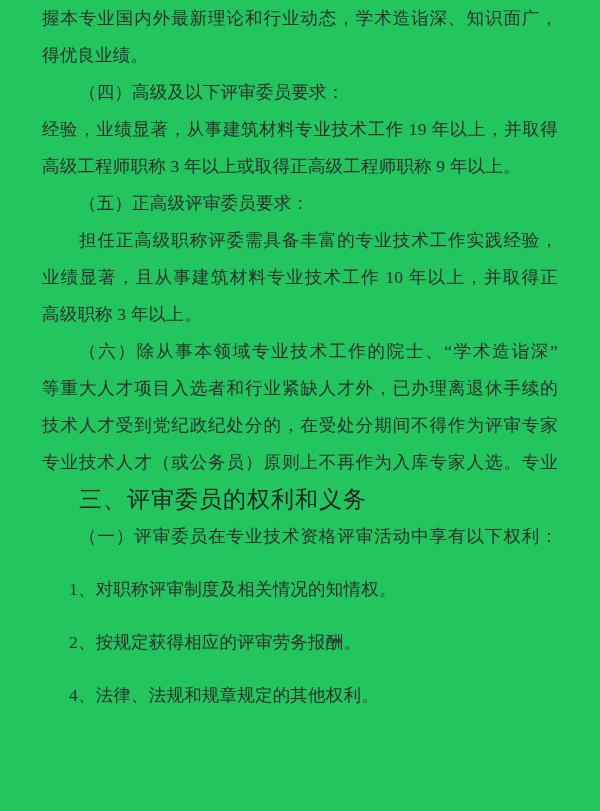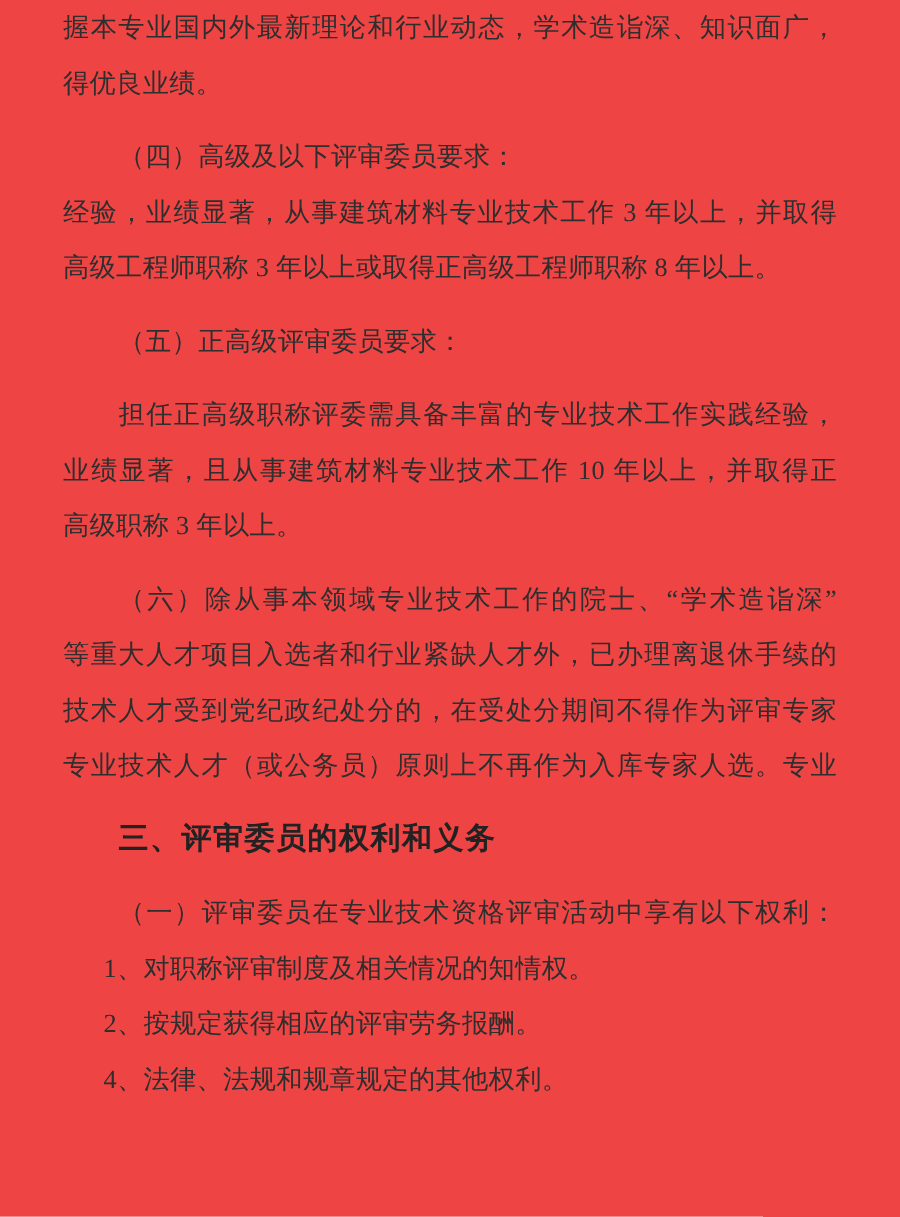--- a/index.html
+++ b/index.html
@@ -8,21 +8,21 @@
     width: 600px;
     height: 811px;
     overflow: hidden;
     background: #fdfdfc;
   }
   .page {
     position: absolute;
     top: 0; left: 0;
     width: 600px;
     height: 811px;
-    background: #ef4444;
+    background: #22c55e;
     overflow: hidden;
     font-family: "Liberation Serif", "DejaVu Serif", serif;
     color: #2e2e2e;
   }
   .text-block {
     position: absolute;
     left: 42px;
     top: 0;
     width: 516px;
   }
@@ -32,40 +32,40 @@
     font-size: 17.5px;
     white-space: pre;
     letter-spacing: 0.2px;
     text-rendering: optimizeLegibility;
   }
   .just {
     white-space: normal;
     text-align: justify;
     text-align-last: justify;
   }
-  .indent   { text-indent: 37px; margin-top: 12px; }
-  .indent-num { text-indent: 27px; }
+  .indent   { text-indent: 37px; }
+  .indent-num { text-indent: 27px; margin-top: 16px; }
   .heading {
-    font-weight: 700;
-    font-size: 20px;
+    font-weight: 400;
+    font-size: 23px;
     color: #222;
     font-family: "Liberation Sans", "DejaVu Sans", sans-serif;
     letter-spacing: 1px;
   }
 </style>
 </head>
 <body>
 
 <div class="page">
   <div class="text-block">
     <div class="line just">握本专业国内外最新理论和行业动态，学术造诣深、知识面广，</div>
     <div class="line">得优良业绩。</div>
     <div class="line indent">（四）高级及以下评审委员要求：</div>
-    <div class="line just">经验，业绩显著，从事建筑材料专业技术工作 3 年以上，并取得</div>
-    <div class="line">高级工程师职称 3 年以上或取得正高级工程师职称 8 年以上。</div>
+    <div class="line just">经验，业绩显著，从事建筑材料专业技术工作 19 年以上，并取得</div>
+    <div class="line">高级工程师职称 3 年以上或取得正高级工程师职称 9 年以上。</div>
     <div class="line indent">（五）正高级评审委员要求：</div>
     <div class="line indent just">担任正高级职称评委需具备丰富的专业技术工作实践经验，</div>
     <div class="line just">业绩显著，且从事建筑材料专业技术工作 10 年以上，并取得正</div>
     <div class="line">高级职称 3 年以上。</div>
     <div class="line indent just">（六）除从事本领域专业技术工作的院士、“学术造诣深”</div>
     <div class="line just">等重大人才项目入选者和行业紧缺人才外，已办理离退休手续的</div>
     <div class="line just">技术人才受到党纪政纪处分的，在受处分期间不得作为评审专家</div>
     <div class="line just">专业技术人才（或公务员）原则上不再作为入库专家人选。专业</div>
     <div class="line indent heading">三、评审委员的权利和义务</div>
     <div class="line indent just">（一）评审委员在专业技术资格评审活动中享有以下权利：</div>

